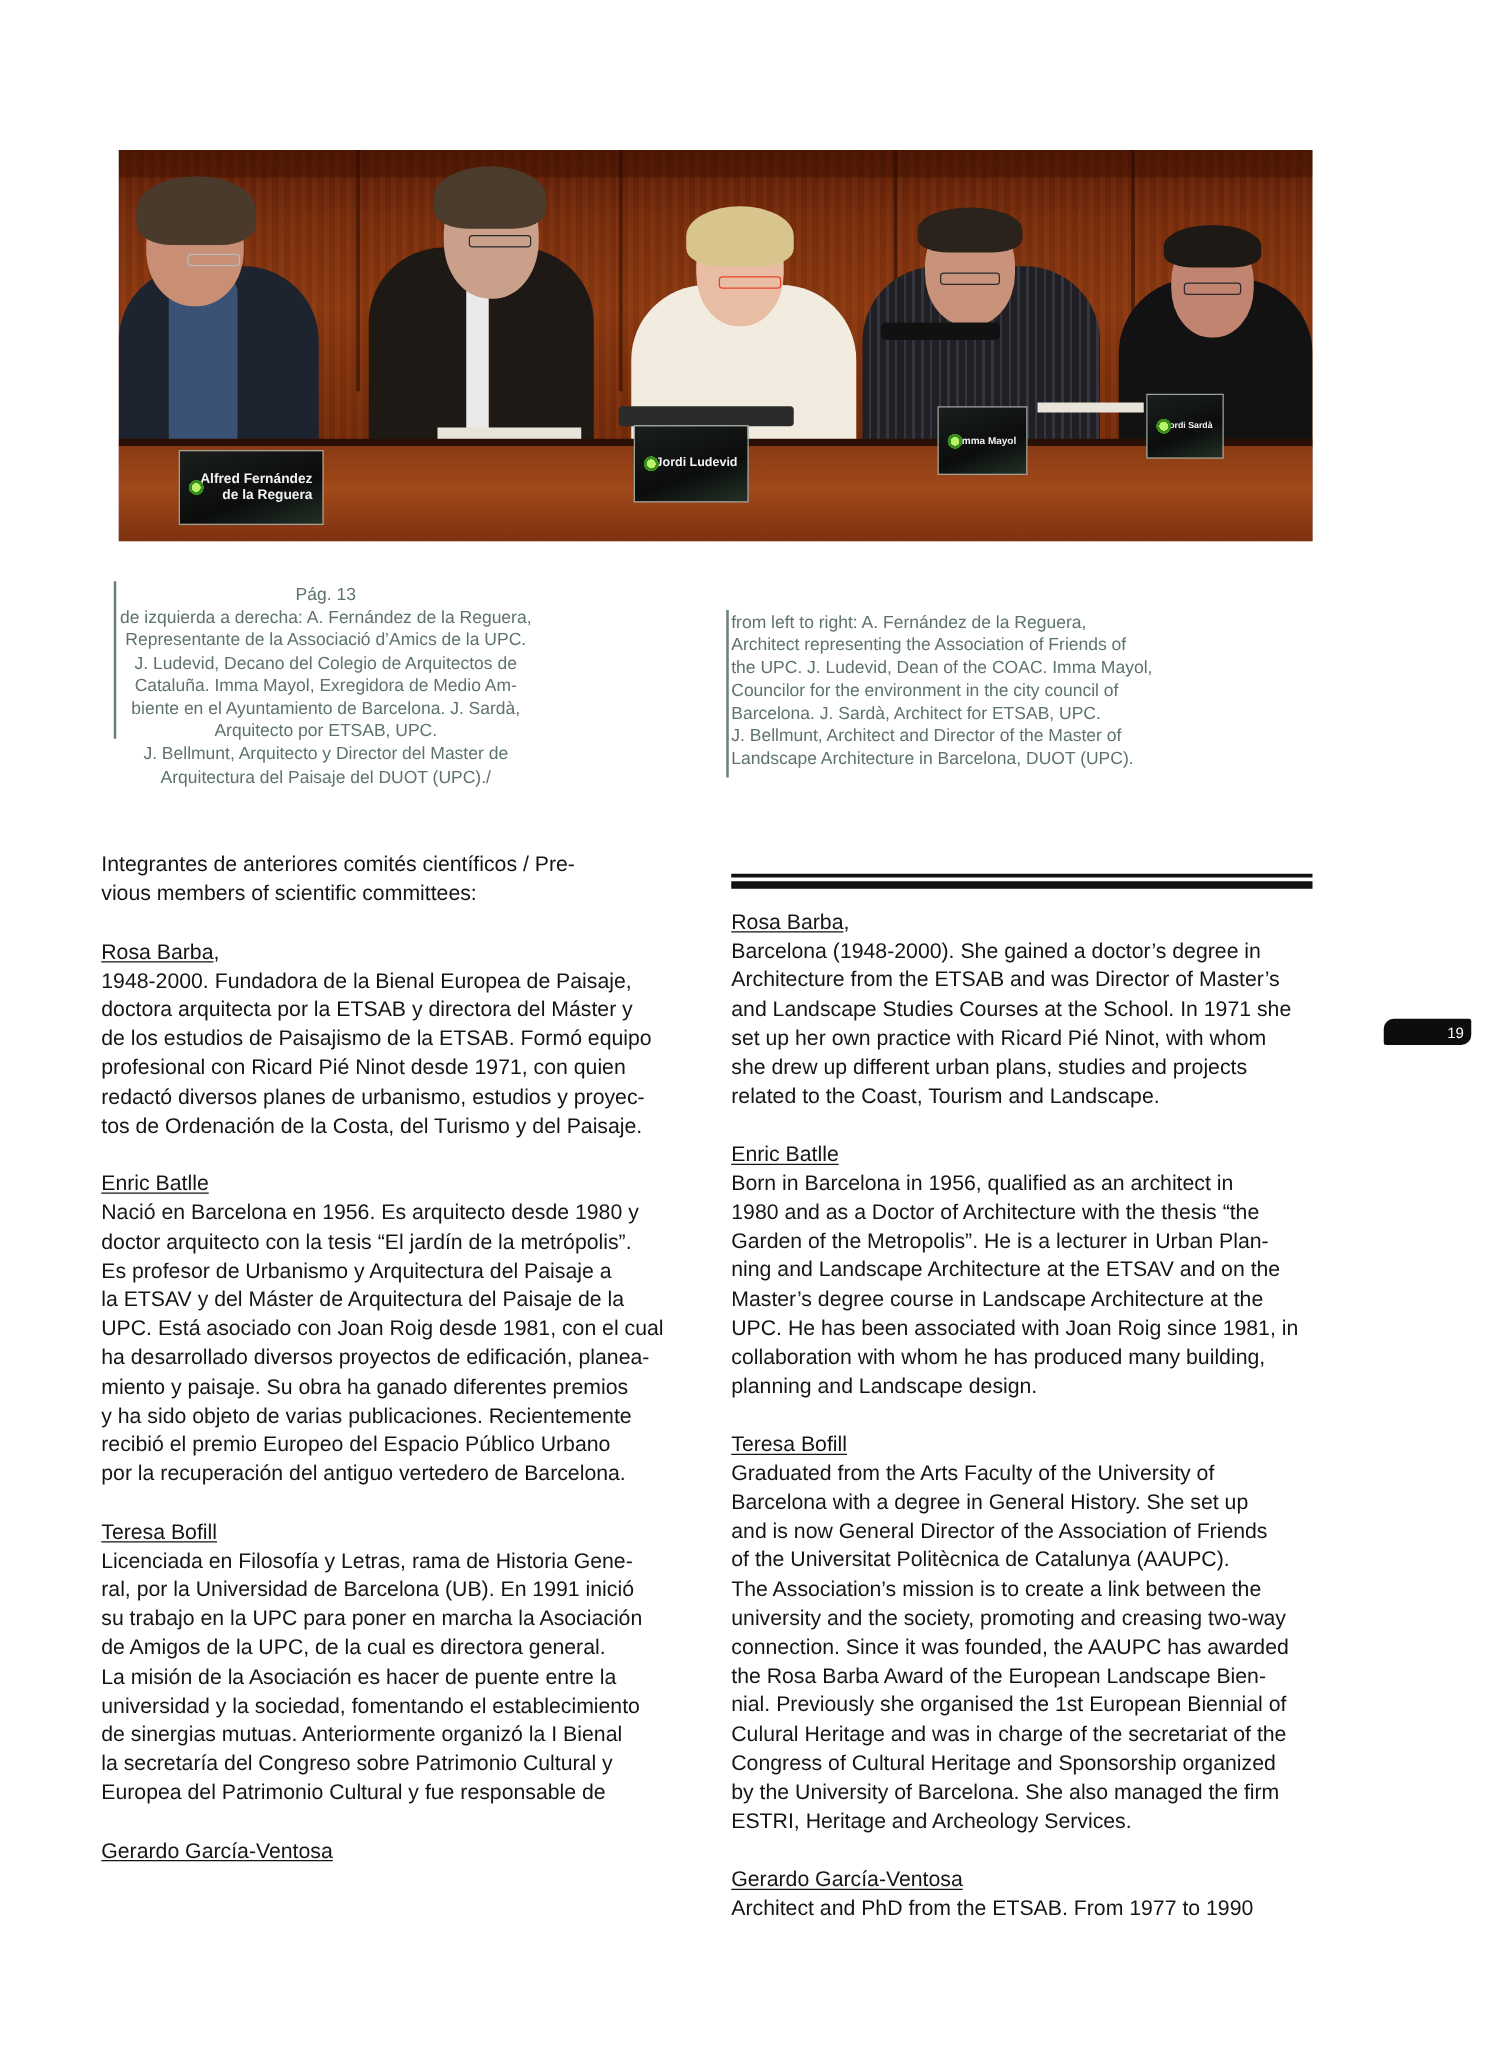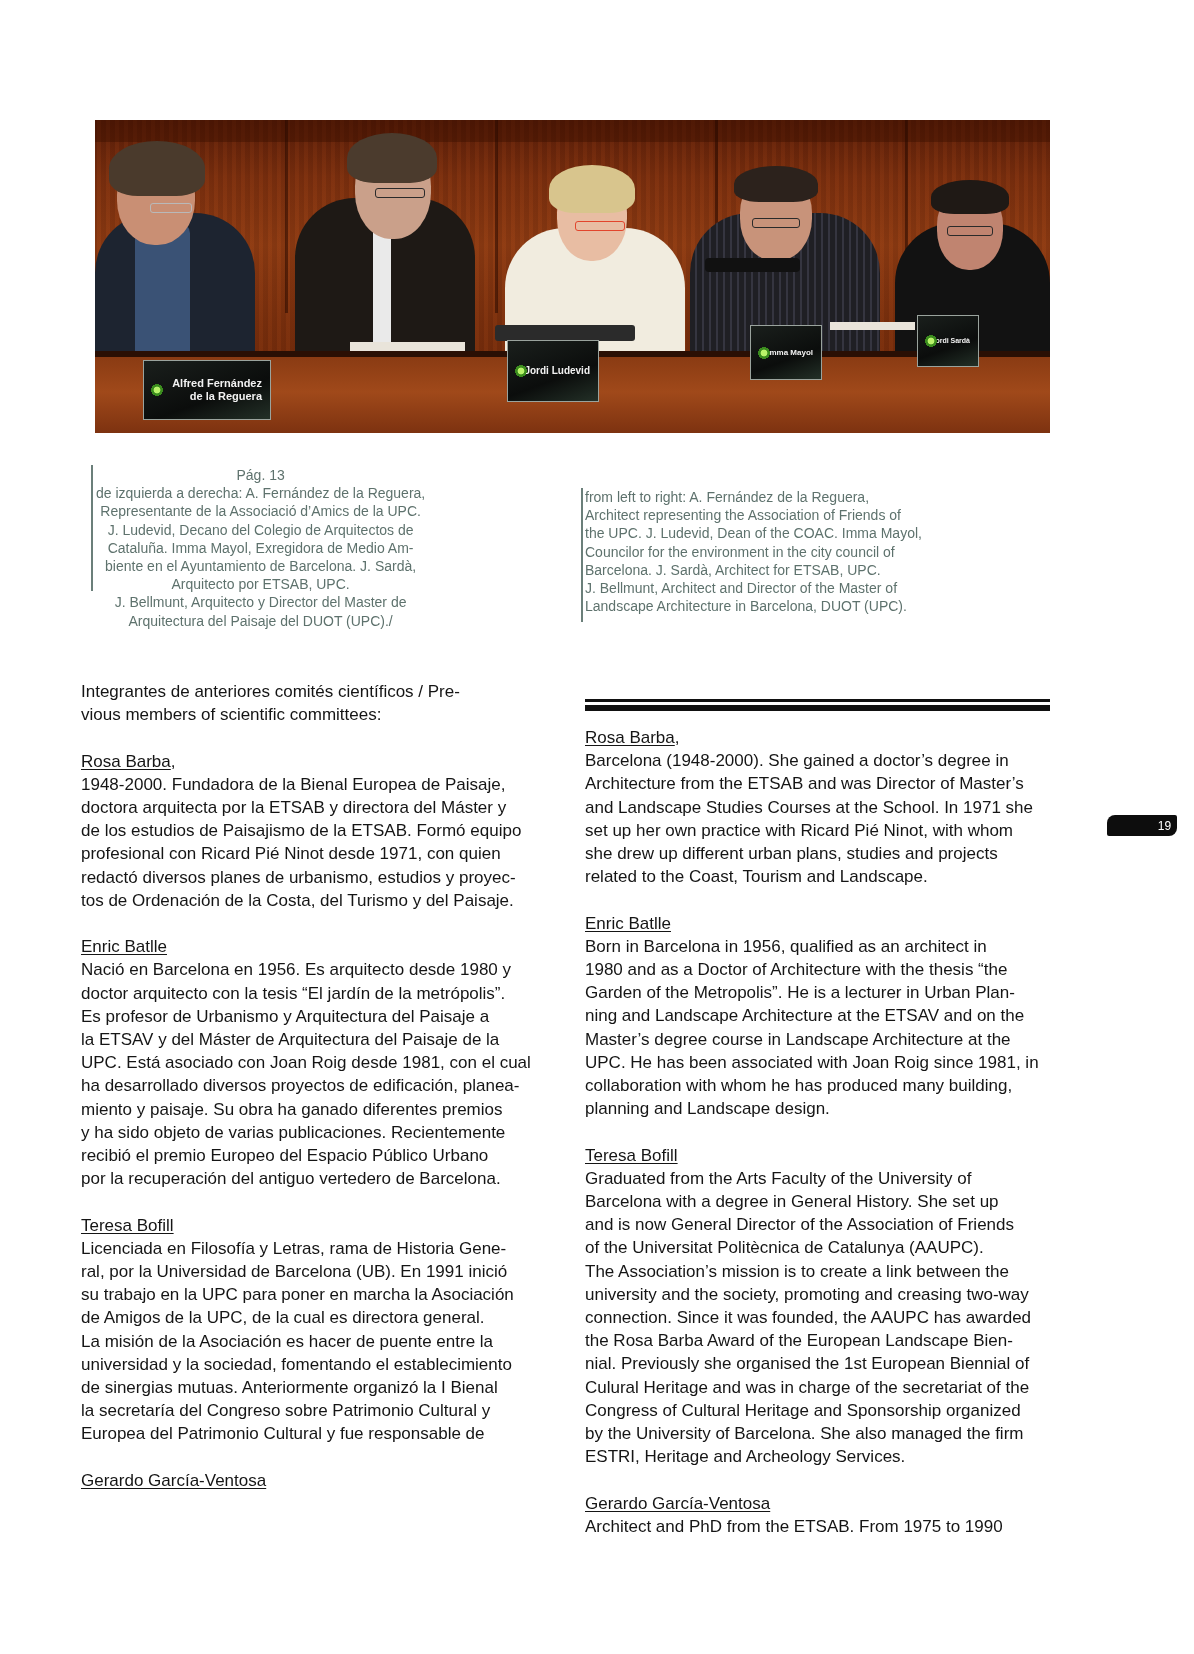--- a/index.html
+++ b/index.html
@@ -101,21 +101,21 @@
     <div class="hair" style="left:36px; top:32px; width:78px; height:34px; background:#1f1915;"></div>
     <div class="glasses" style="left:52px; top:78px; width:44px;"></div>
   </div>
 
   <div class="laptop" style="left:400px; top:205px; width:140px; height:16px;"></div>
   <div class="paper" style="left:255px; top:222px; width:115px; height:12px;"></div>
   <div class="paper" style="left:735px; top:202px; width:85px; height:8px;"></div>
 
   <div class="desk"></div>
 
-  <div class="nameplate" style="left:48px; top:240px; width:128px; height:60px;">
+  <div class="nameplate" style="left:48px; top:240px; width:116px; height:60px;">
     <span class="ring"></span>
     <span style="max-width:90px; font-size:11px;">Alfred Fernández de la Reguera</span>
   </div>
   <div class="nameplate" style="left:412px; top:220px; width:92px; height:62px;">
     <span class="ring"></span>
     <span>Jordi Ludevid</span>
   </div>
   <div class="nameplate" style="left:655px; top:205px; width:72px; height:55px; font-size:8px;">
     <span class="ring"></span>
     <span>Imma Mayol</span>
@@ -241,17 +241,17 @@
     <span class="line">nial. Previously she organised the 1st European Biennial of</span>
     <span class="line">Culural Heritage and was in charge of the secretariat of the</span>
     <span class="line">Congress of Cultural Heritage and Sponsorship organized</span>
     <span class="line">by the University of Barcelona. She also managed the firm</span>
     <span class="line">ESTRI, Heritage and Archeology Services.</span>
   </div>
   <span class="gap"></span>
 
   <div>
     <span class="line"><span class="name">Gerardo García-Ventosa </span></span>
-    <span class="line">Architect and PhD from the ETSAB. From 1975 to 1990</span>
+    <span class="line">Architect and PhD from the ETSAB. From 1977 to 1990</span>
   </div>
 </div>
 
 <div class="page-badge">19</div>
 
 </body></html>

